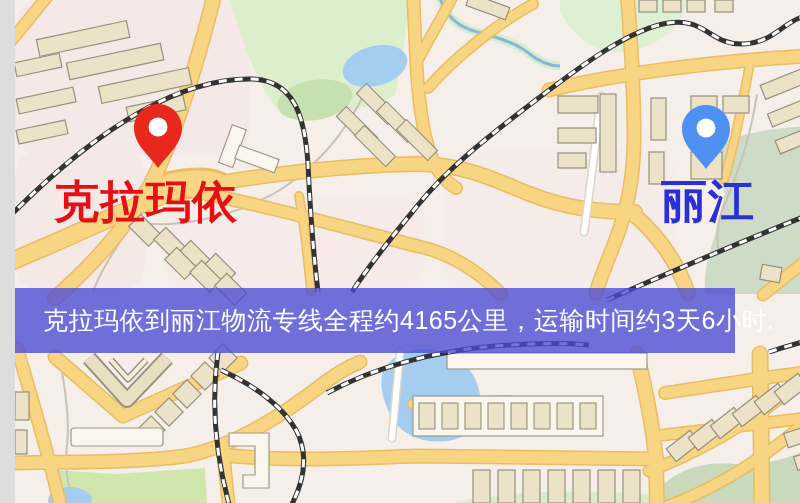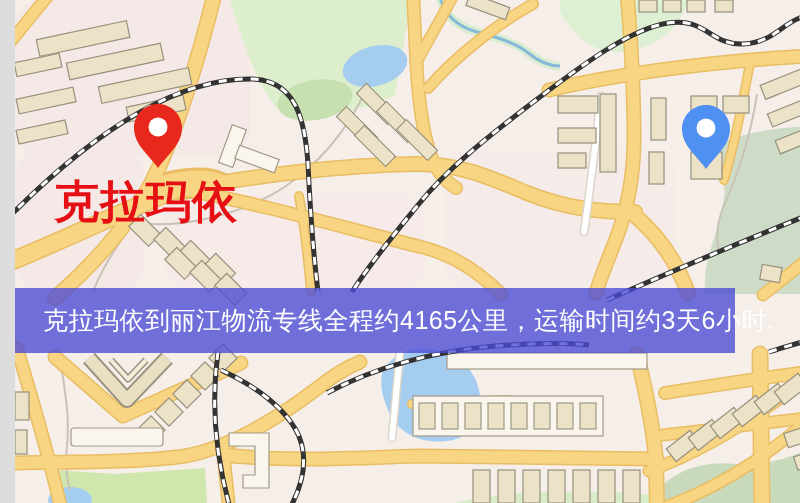--- a/index.html
+++ b/index.html
@@ -271,18 +271,19 @@
     </svg>
   </div>
   <div class="citylabel label-origin">克拉玛依</div>
 
   <div class="marker marker-destination">
     <svg viewBox="0 0 48 64">
       <path d="M24,0 C10.75,0 0,10.75 0,24 C0,33 4.5,40.5 10,47 C15,53 20,58.5 24,64 C28,58.5 33,53 38,47 C43.5,40.5 48,33 48,24 C48,10.75 37.25,0 24,0 Z" fill="#4f90f3"></path>
       <circle cx="24" cy="23" r="9.5" fill="#ffffff"></circle>
     </svg>
   </div>
+  <div class="citylabel label-destination">丽江</div>
 
   <div class="banner">
     <span class="banner-text">克拉玛依到丽江物流专线全程约4165公里，运输时间约3天6小时.</span>
   </div>
 
 </div>
 
 </body></html>

